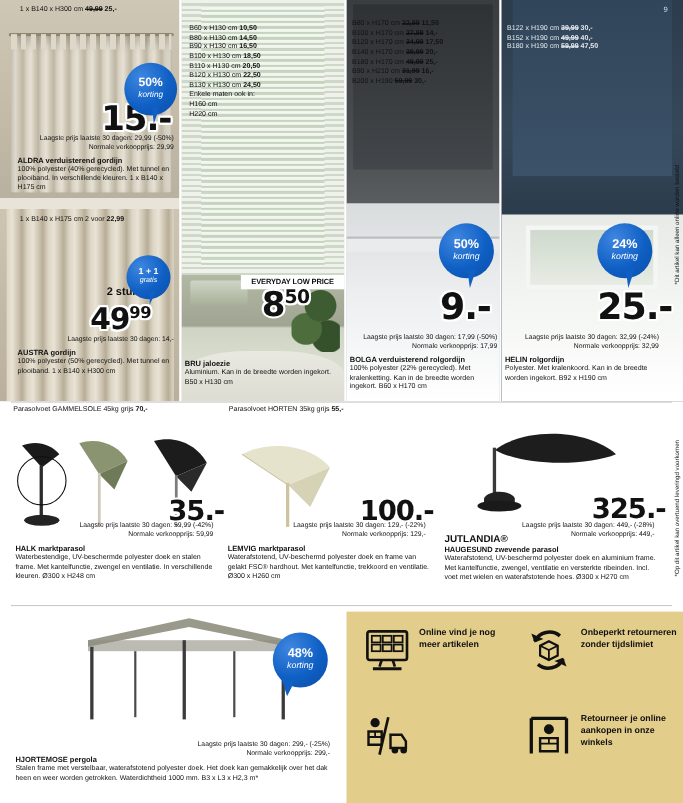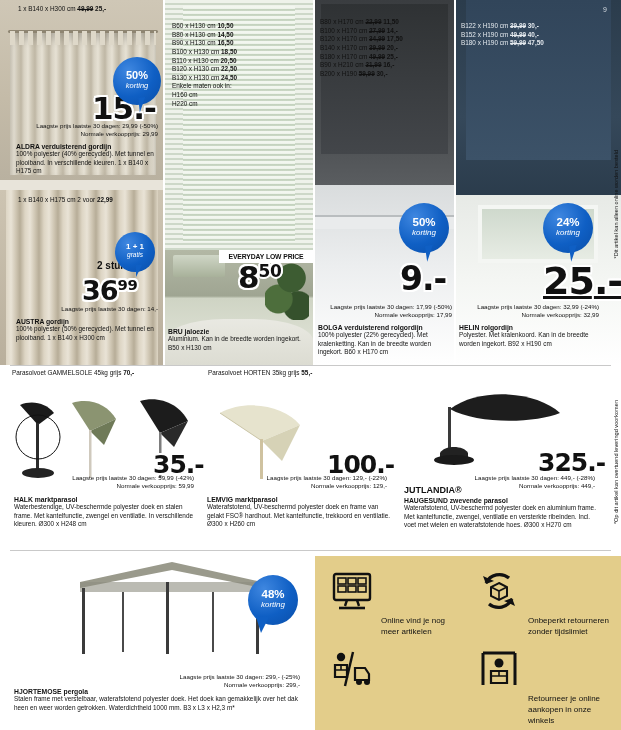--- a/index.html
+++ b/index.html
@@ -138,21 +138,21 @@
     letter-spacing: -1px;
     text-shadow: -1.6px -1.6px 0 #fff, 1.6px -1.6px 0 #fff, -1.6px 1.6px 0 #fff,
                  1.6px 1.6px 0 #fff, 0 -2px 0 #fff, 0 2px 0 #fff, -2px 0 0 #fff, 2px 0 0 #fff;
   }
   .price .sup { font-size: .55em; vertical-align: super; letter-spacing: -0.5px; }
 
   .pr-15  { left: 92px;  top: 90px;  font-size: 31px; text-align: right; }
   .pr-3699{ left: 82px;  top: 275px; font-size: 27px; }
   .pr-850 { left: 238px; top: 259px; font-size: 31px; color:#111; }
   .pr-9   { left: 400px; top: 259px; font-size: 33px; }
-  .pr-25  { left: 543px; top: 259px; font-size: 38px; text-decoration: underline; }
+  .pr-25  { left: 543px; top: 259px; font-size: 33px; }
   .pr-35  { left: 153px; top: 450px; font-size: 25px; }
   .pr-100 { left: 327px; top: 450px; font-size: 25px; }
   .pr-325 { left: 538px; top: 448px; font-size: 25px; }
   .pr-225 { left: 230px; top: 636px; font-size: 30px; }
 
   .elp-band {
     position:absolute; left:219px; top:250px; width:94px; height:13px;
     background:#fff; z-index:17; display:flex; align-items:center; justify-content:center;
   }
   .elp-band span { font-size:6.8px; font-weight:bold; letter-spacing:-.1px; color:#111; }
@@ -170,21 +170,21 @@
   .pageno { position:absolute; right:14px; top:6px; font-size:7px; color:#d4dae0; z-index:30; }
 
   
   .parasol-row { position:absolute; left:0; top:365px; width:621px; height:188px; background:#fff; }
   .hr { position:absolute; left:10px; width:601px; height:1px; background:#c9c9c9; }
   .yellow {
     position:absolute; left:315px; top:556px; width:306px; height:174px;
     background:#e3cd8a; z-index:5;
   }
   .ybox { position:absolute; display:flex; align-items:flex-start; gap:8px; }
-  .ytext { font-size:8px; font-weight:normal; color:#111; line-height:1.35;margin-top:46px; }
+  .ytext { font-size:8px; font-weight:bold; color:#111; line-height:1.35; }
   .yicon { width:42px; height:42px; flex:0 0 42px; }
 
   svg { display:block; }
 </style>
 </head>
 <body>
 
 <div class="page">
 
   <div class="toprow">
@@ -283,21 +283,21 @@
     <span class="kor">korting</span>
     <span class="tail"></span>
   </div>
 
   <div class="price pr-15">
     <span>15</span><span>.-</span>
   </div>
 
   <div style="position:absolute; left:97px; top:260px; font-size:10px; font-weight:bold; color:#111; z-index:19;">2 stuks</div>
   <div class="price pr-3699">
-    <span>36</span><span class="sup">99</span>
+    <span>49</span><span class="sup">99</span>
   </div>
 
   <div class="elp-band">
     <span>EVERYDAY LOW PRICE</span>
   </div>
   <div class="price pr-850">
     <span>8</span><span class="sup">50</span>
   </div>
 
   <div class="price pr-9">

